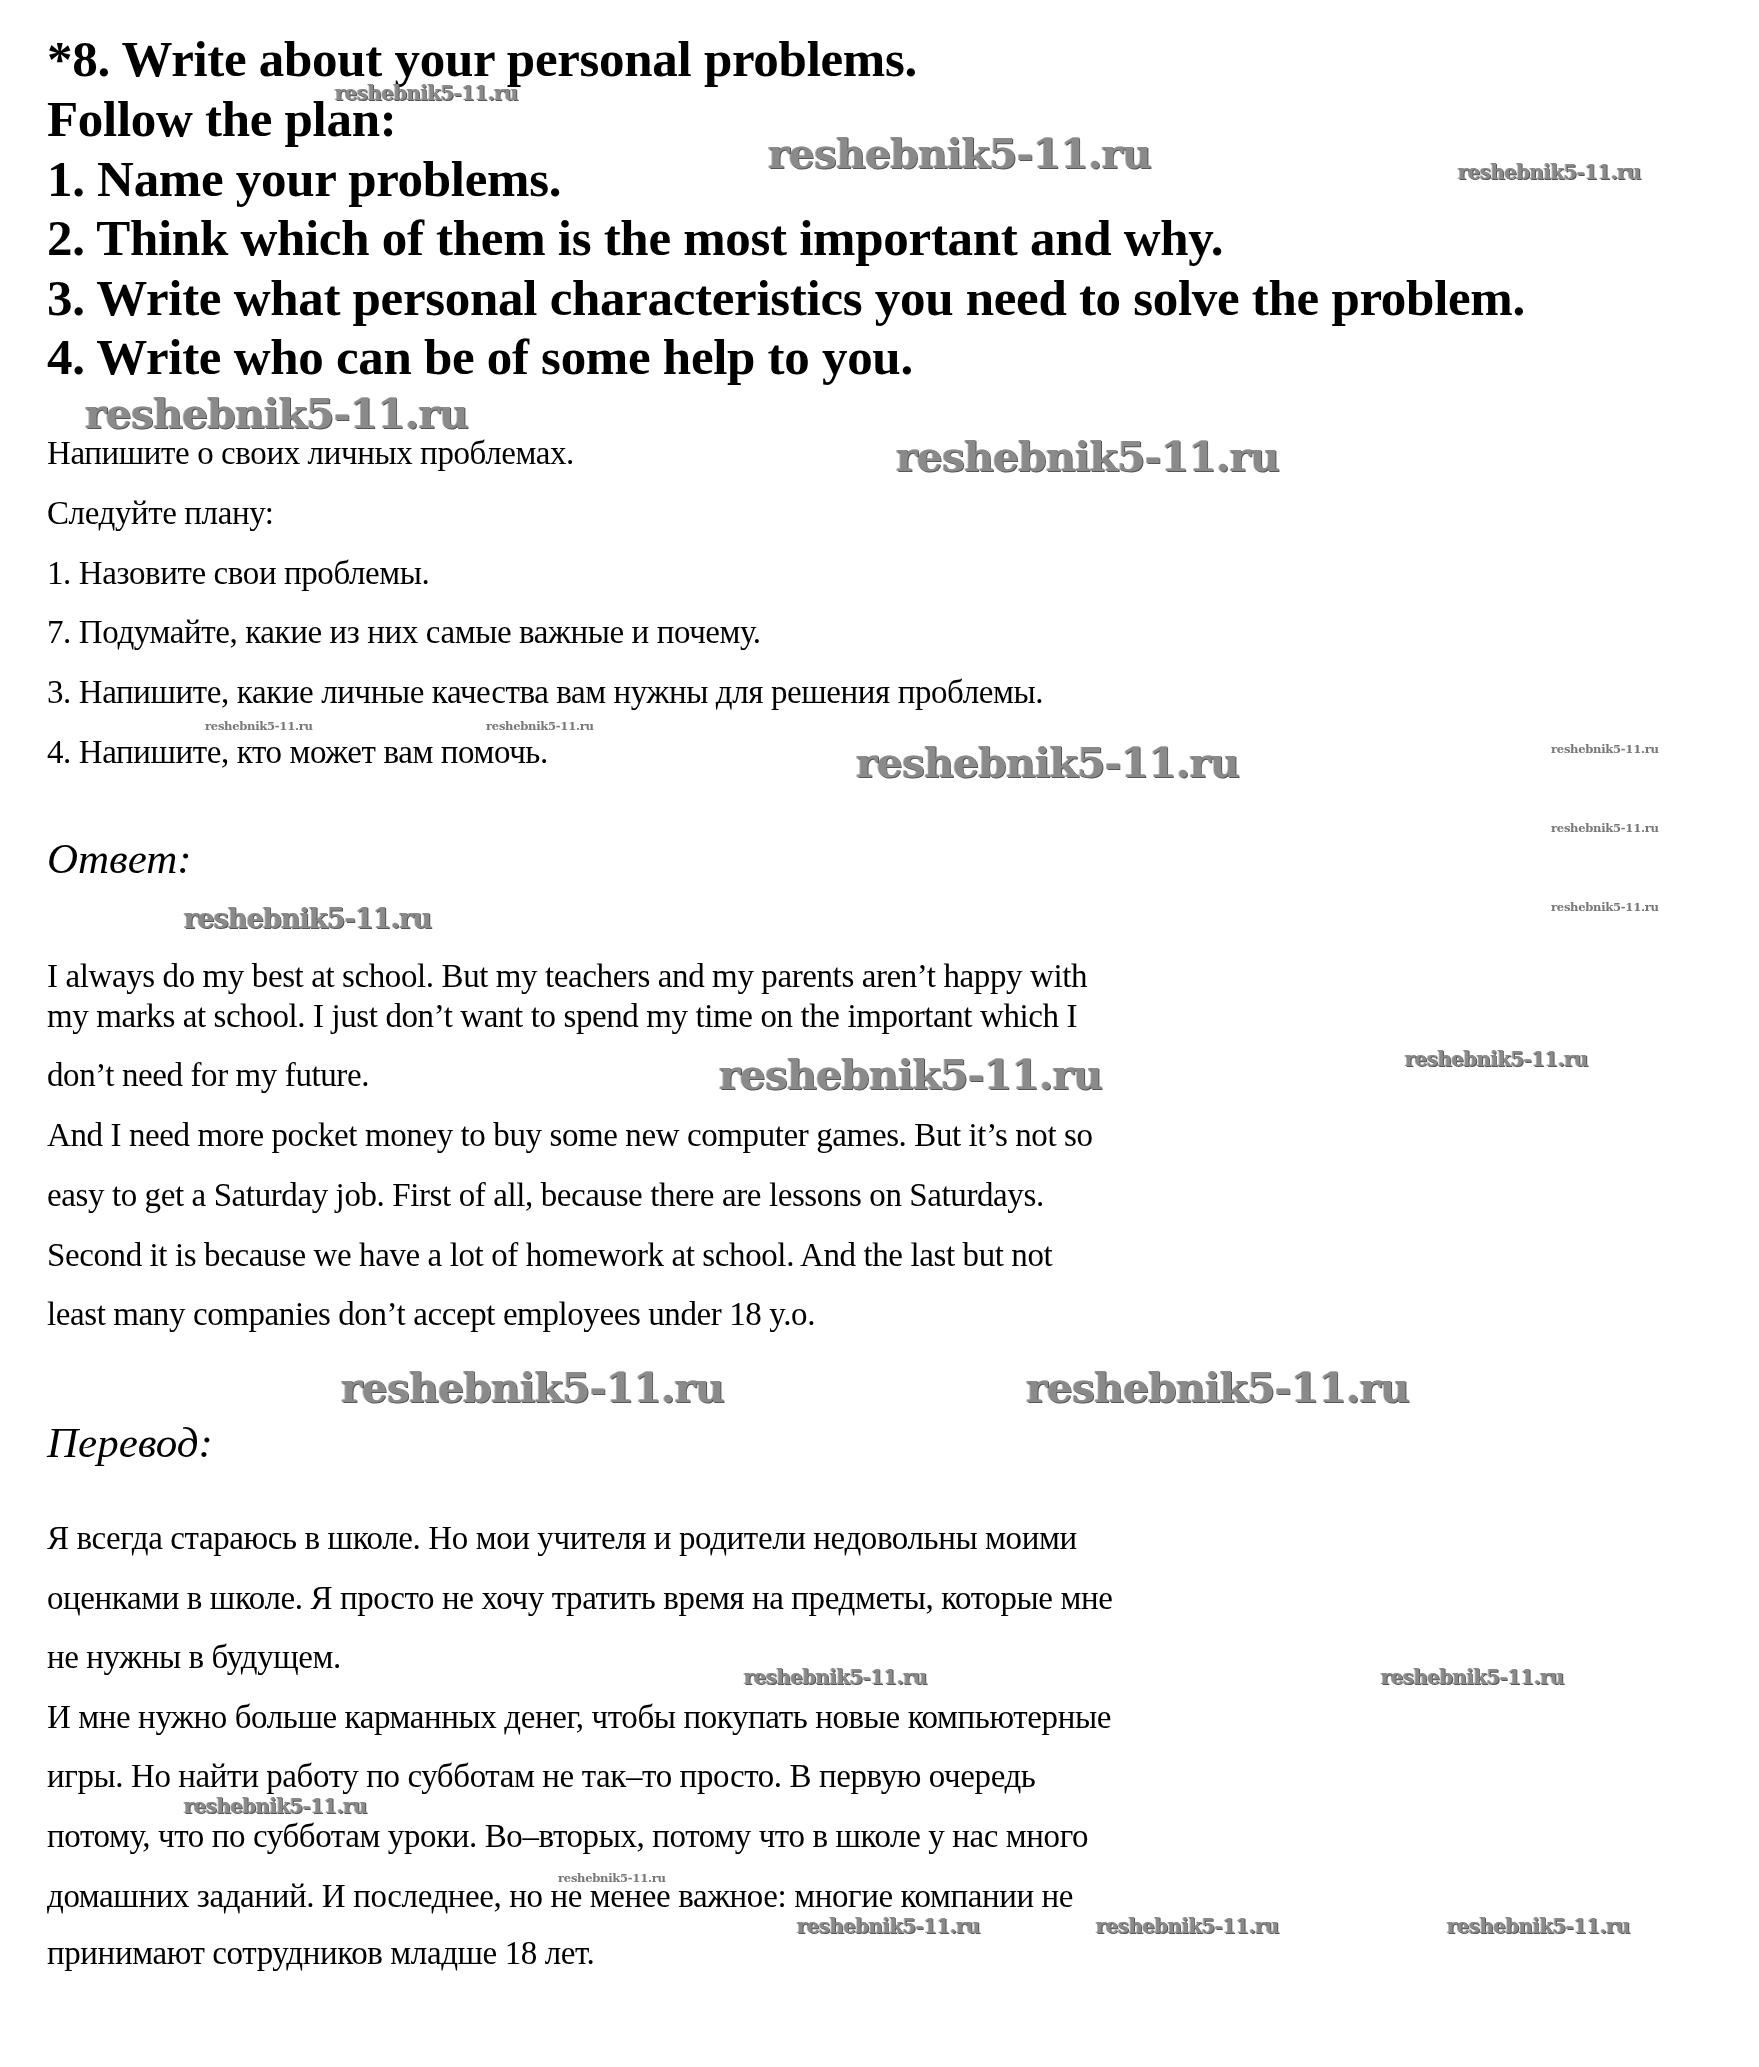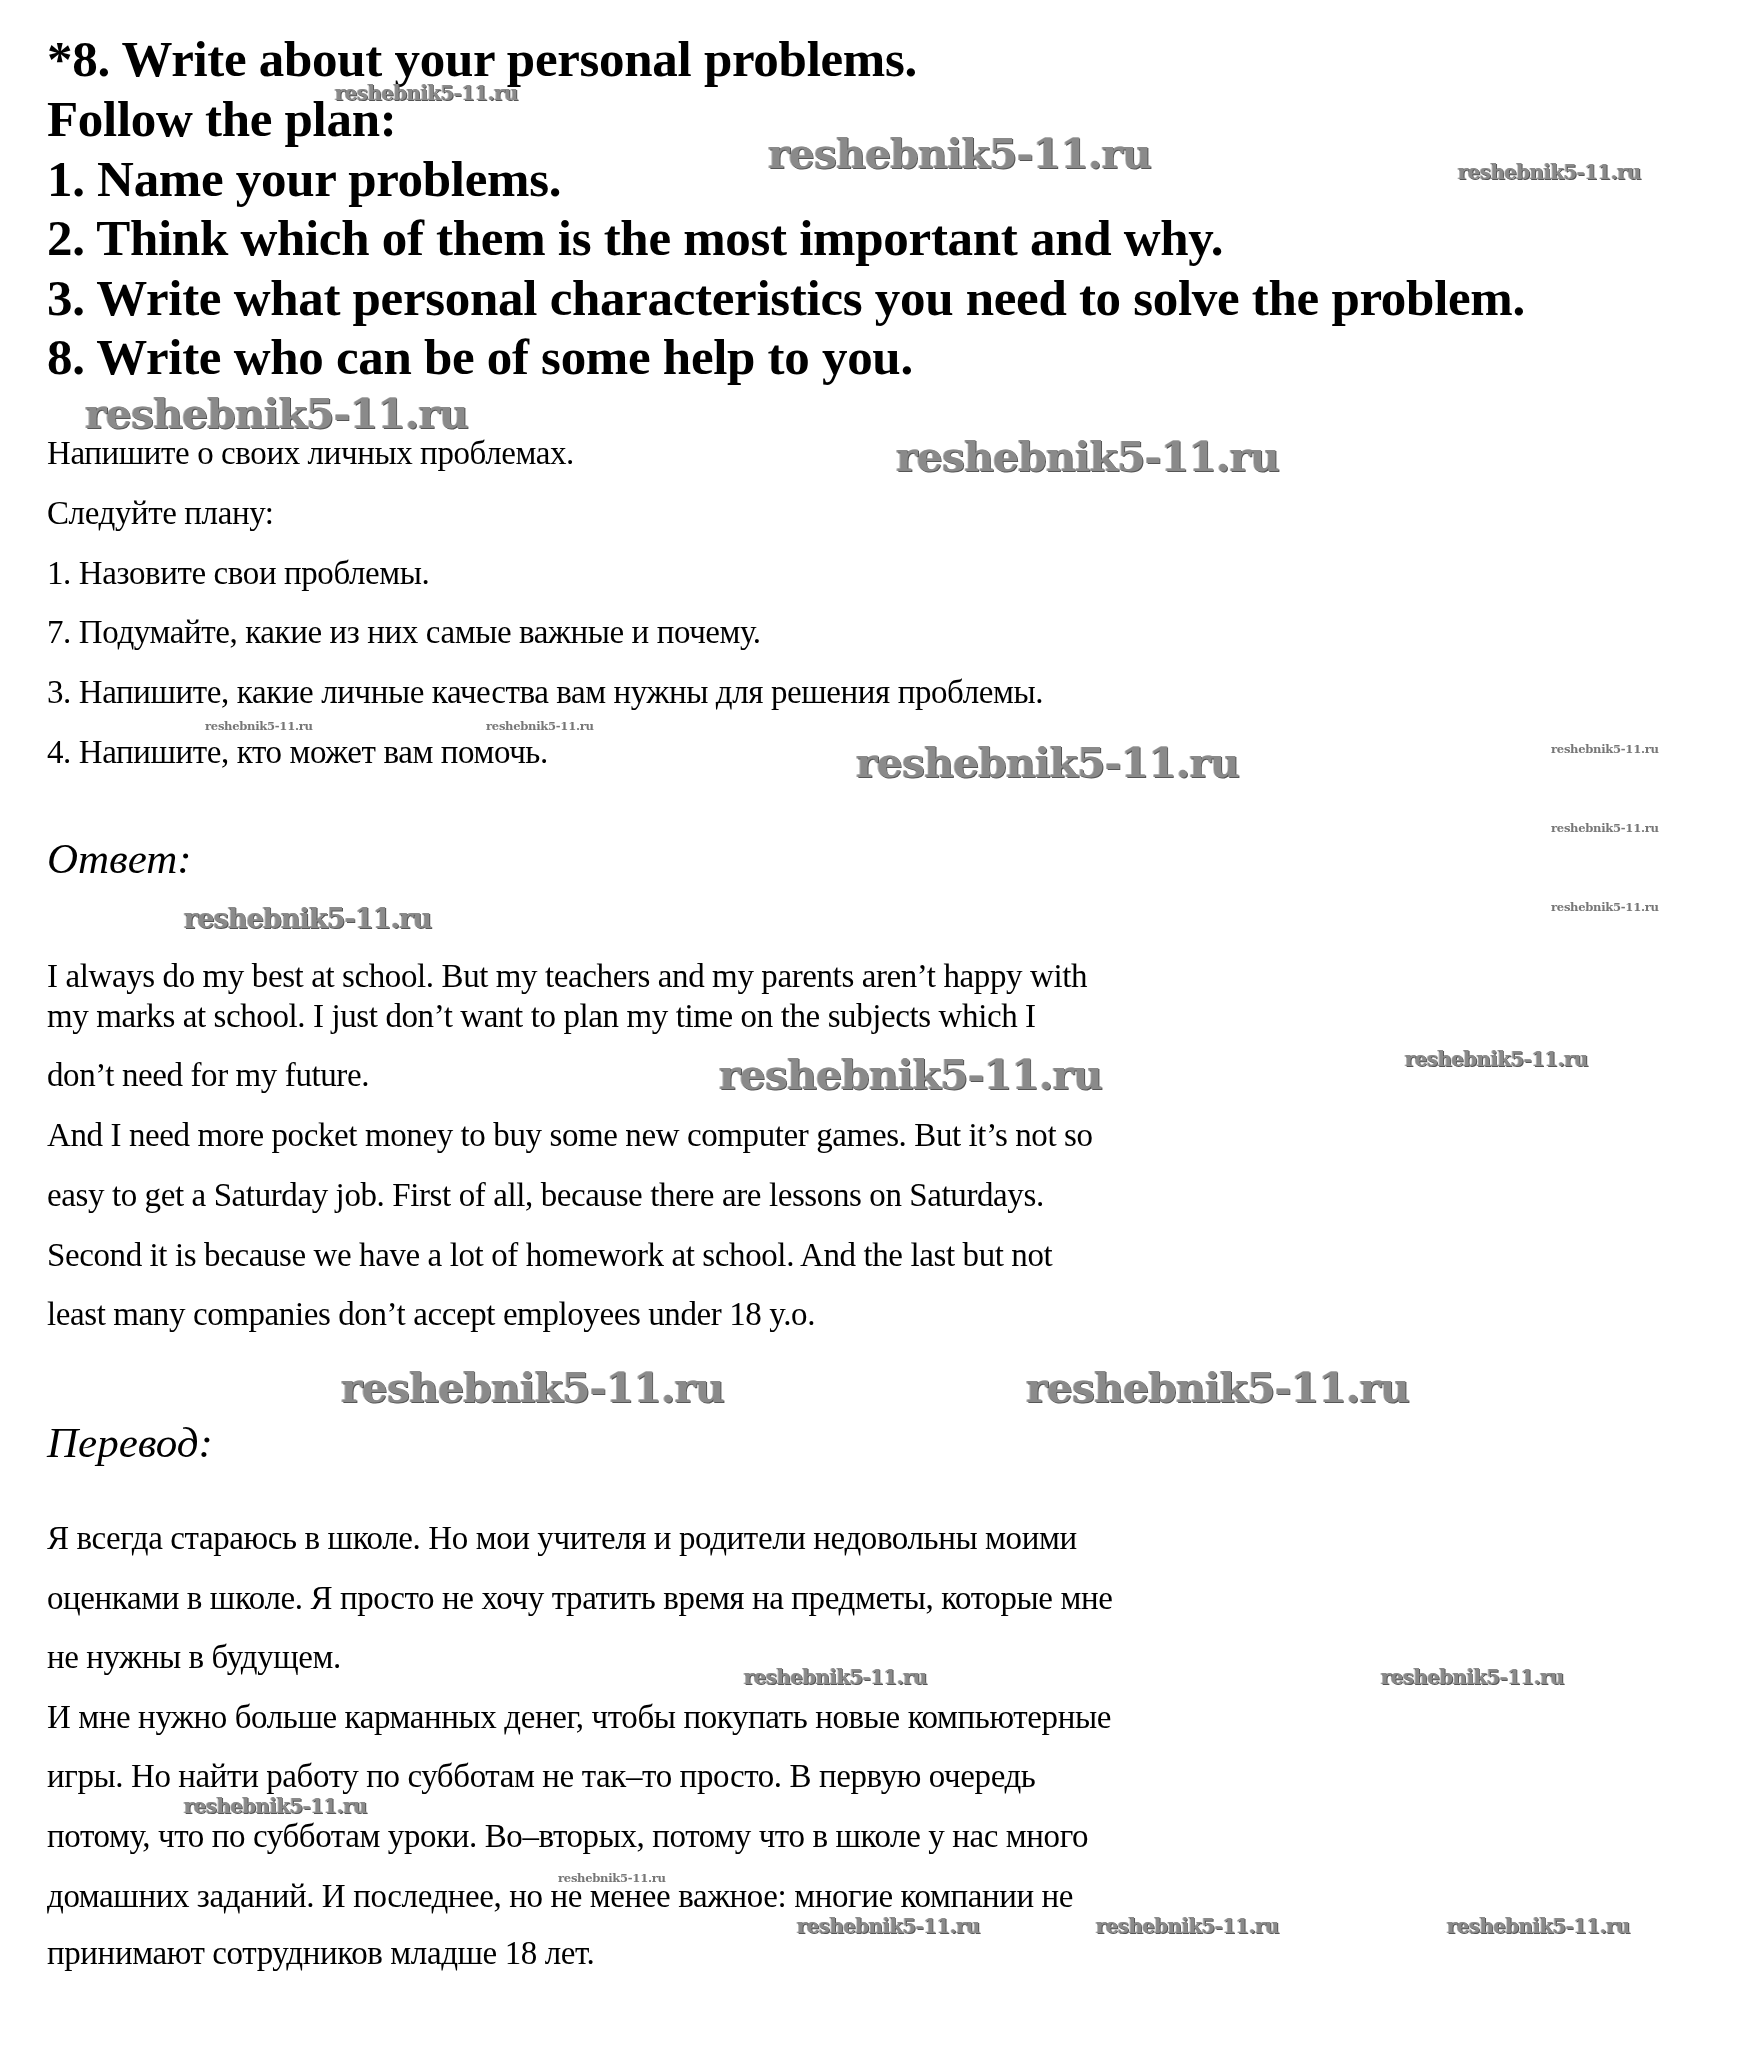--- a/index.html
+++ b/index.html
@@ -51,32 +51,32 @@
   .wm-xs { font-size: 11.6px; letter-spacing: -0.3px; text-shadow: none; color: #777777; }
 </style>
 </head>
 <body>
 
 <div class="line task" style="top:34px;">*8. Write about your personal problems.</div>
 <div class="line task" style="top:94px;">Follow the plan:</div>
 <div class="line task" style="top:154px;">1. Name your problems.</div>
 <div class="line task" style="top:213px;">2. Think which of them is the most important and why.</div>
 <div class="line task" style="top:273px;">3. Write what personal characteristics you need to solve the problem.</div>
-<div class="line task" style="top:332px;">8. Write who can be of some help to you.</div>
+<div class="line task" style="top:332px;">4. Write who can be of some help to you.</div>
 
 <div class="line plain" style="top:437px;">Напишите о своих личных проблемах.</div>
 <div class="line plain" style="top:497px;">Следуйте плану:</div>
 <div class="line plain" style="top:557px;">1. Назовите свои проблемы.</div>
 <div class="line plain" style="top:616px;">7. Подумайте, какие из них самые важные и почему.</div>
 <div class="line plain" style="top:676px;">3. Напишите, какие личные качества вам нужны для решения проблемы.</div>
 <div class="line plain" style="top:736px;">4. Напишите, кто может вам помочь.</div>
 
 <div class="line label" style="top:837px;">Ответ:</div>
 <div class="line plain" style="top:960px;">I always do my best at school. But my teachers and my parents aren’t happy with</div>
-<div class="line plain" style="top:1000px;">my marks at school. I just don’t want to plan my time on the subjects which I</div>
+<div class="line plain" style="top:1000px;">my marks at school. I just don’t want to spend my time on the important which I</div>
 <div class="line plain" style="top:1059px;">don’t need for my future.</div>
 <div class="line plain" style="top:1119px;">And I need more pocket money to buy some new computer games. But it’s not so</div>
 <div class="line plain" style="top:1179px;">easy to get a Saturday job. First of all, because there are lessons on Saturdays.</div>
 <div class="line plain" style="top:1239px;">Second it is because we have a lot of homework at school. And the last but not</div>
 <div class="line plain" style="top:1298px;">least many companies don’t accept employees under 18 y.o.</div>
 
 <div class="line label" style="top:1421px;">Перевод:</div>
 <div class="line plain" style="top:1522px;">Я всегда стараюсь в школе. Но мои учителя и родители недовольны моими</div>
 <div class="line plain" style="top:1582px;">оценками в школе. Я просто не хочу тратить время на предметы, которые мне</div>
 <div class="line plain" style="top:1641px;">не нужны в будущем.</div>

